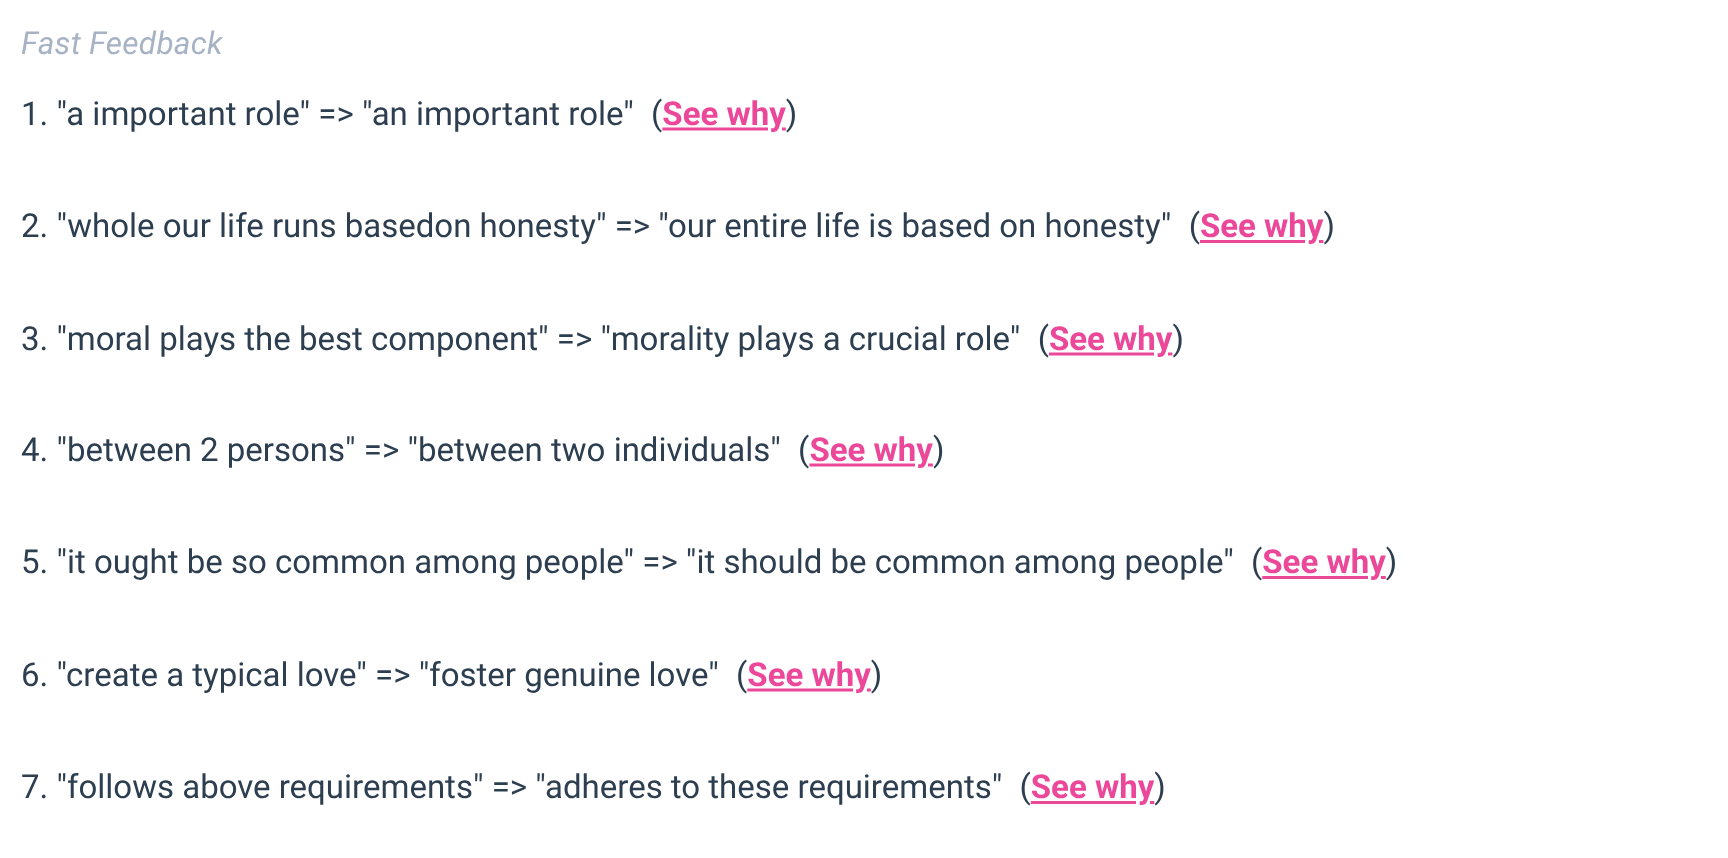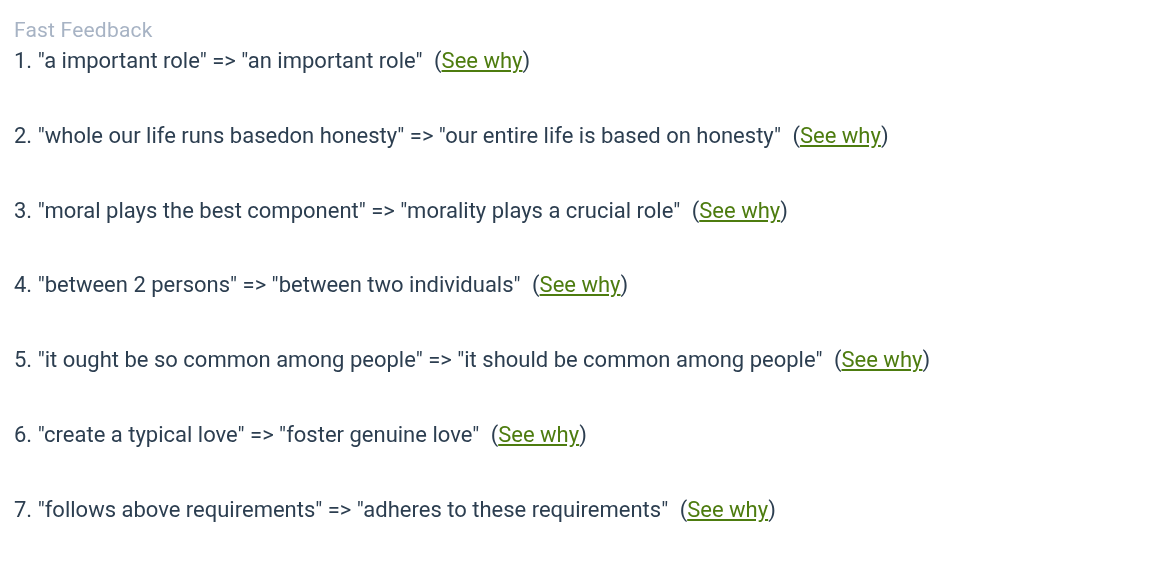--- a/index.html
+++ b/index.html
@@ -10,22 +10,23 @@
     body {
       font-family: -apple-system, BlinkMacSystemFont, "Segoe UI", Roboto, Helvetica, Arial, sans-serif;
       background: #ffffff;
       padding: 18px 14px;
       width: 1152px;
     }
     .header {
       color: #a7b3c4;
       font-size: 21px;
       font-weight: 400;
-      margin-bottom: 4px;
+      margin-bottom: 20px;
       letter-spacing: 0.2px;
+      font-style: italic;
     }
     .feedback-list {
       display: flex;
       flex-direction: column;
     }
     .feedback-item {
       color: #2c3e50;
       font-size: 22px;
       font-weight: 400;
       line-height: 1.4;
@@ -42,23 +43,23 @@
     }
     .see-why-wrap {
       color: #2c3e50;
       margin-left: 6px;
     }
     .paren {
       color: #2c3e50;
       font-weight: 400;
     }
     .see-why-link {
-      color: #4d7c0f;
+      color: #ec4899;
       text-decoration: underline;
-      font-weight: 400;
+      font-weight: 700;
       cursor: pointer;
     }
   </style>
 </head>
 <body>
 
 <div class="header">Fast Feedback</div>
 
 <div class="feedback-list">
 

